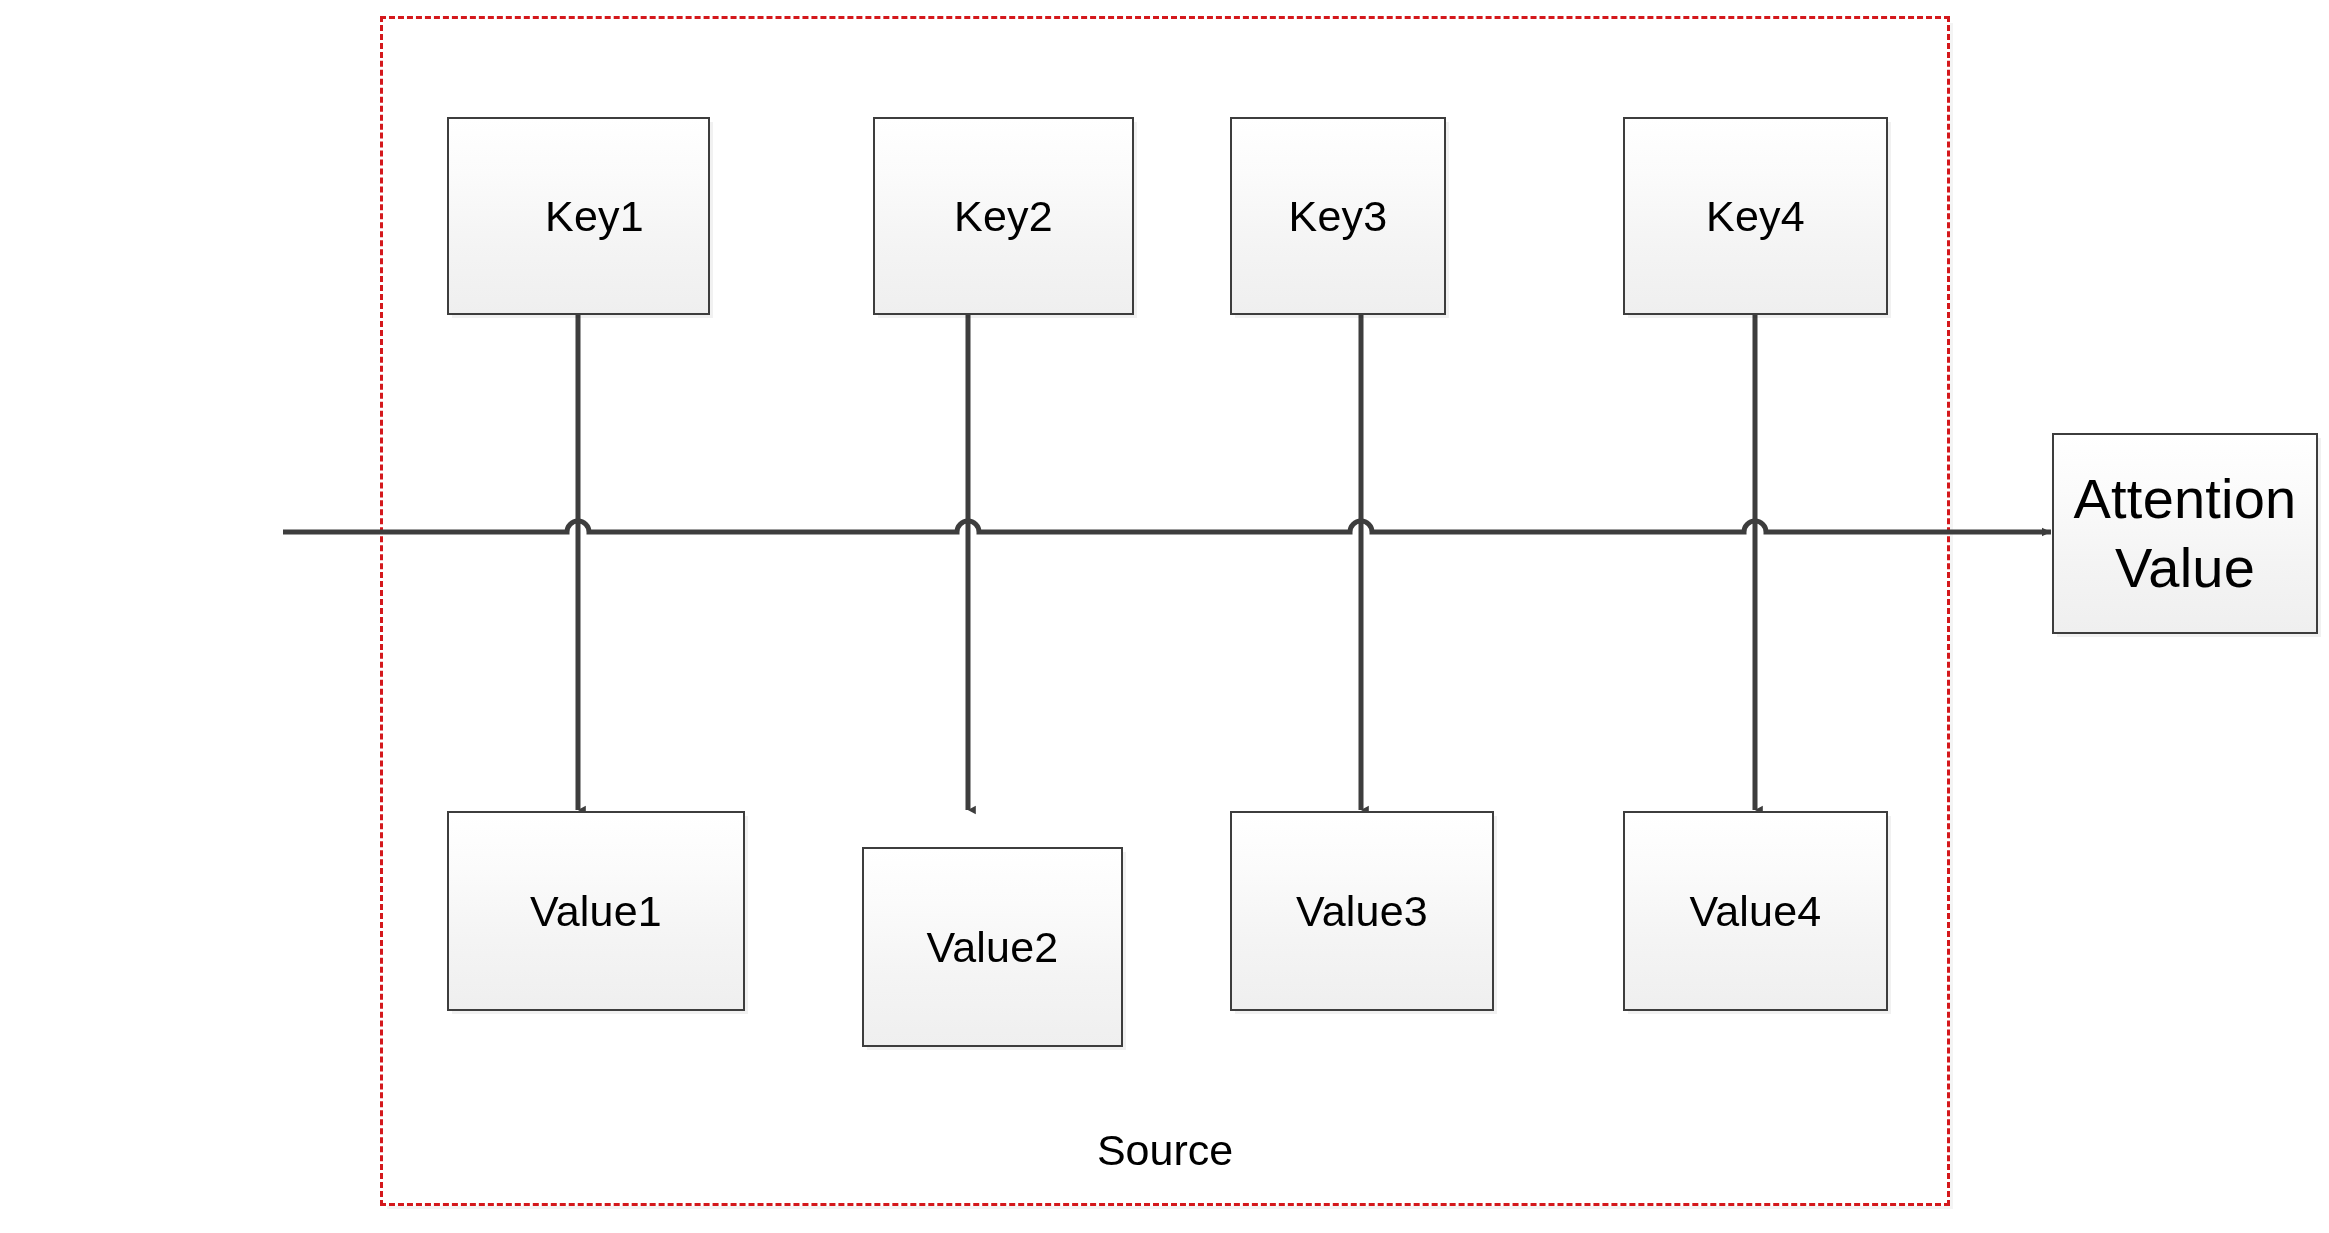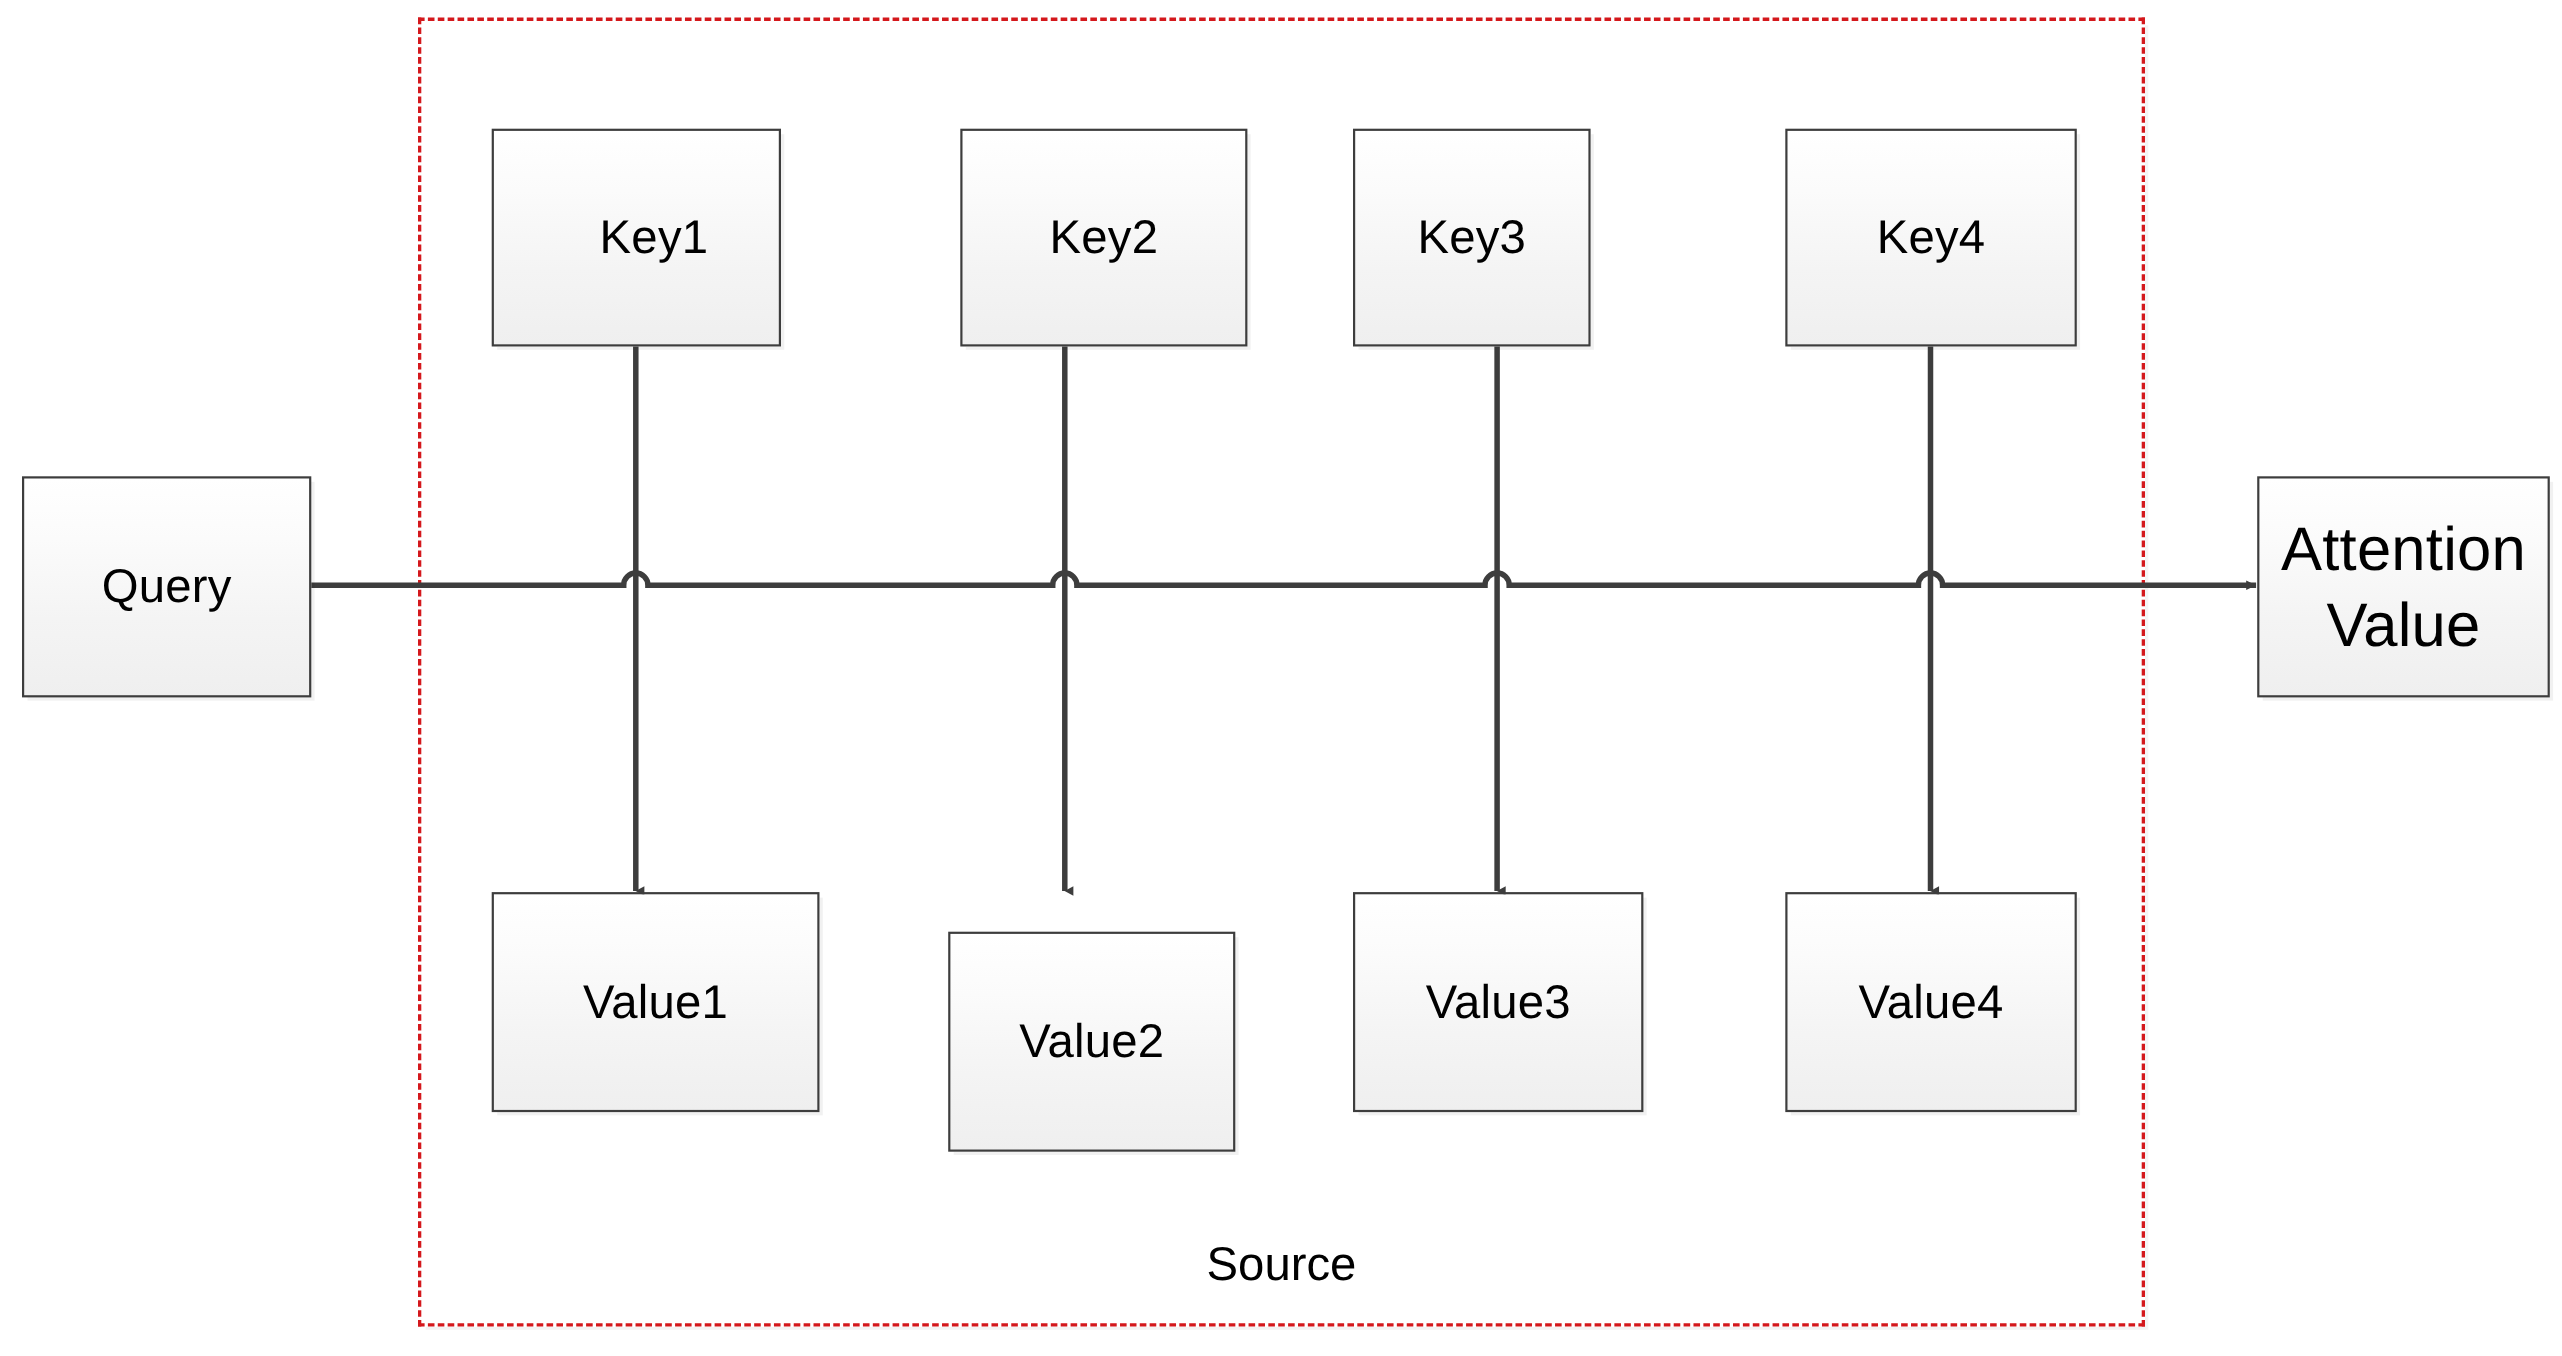--- a/index.html
+++ b/index.html
@@ -88,23 +88,20 @@
     </defs>
     <g id="wire-group" stroke="#3d3d3d" fill="none" stroke-width="5" stroke-linecap="butt">
         <path d="M578,315 L578,810" marker-end="url(#arrow-down)"></path>
         <path d="M968,315 L968,810" marker-end="url(#arrow-down)"></path>
         <path d="M1361,315 L1361,810" marker-end="url(#arrow-down)"></path>
         <path d="M1755,315 L1755,810" marker-end="url(#arrow-down)"></path>
         <path d="M283,532 L567,532 A11,11 0 0 1 589,532 L957,532 A11,11 0 0 1 979,532 L1350,532 A11,11 0 0 1 1372,532 L1744,532 A11,11 0 0 1 1766,532 L2051,532" marker-end="url(#arrow-right)"></path>
       </g>
   </svg>
 
-  <div class="node" id="query-node" style="left: 20px; top: 433px; width: 263px; height: 201px;">
-    <span>Query</span>
-  </div>
 
   <div class="node two-line" id="attention-node" style="left: 2052px; top: 433px; width: 266px; height: 201px;">
     <span>
       <span>Attention</span><br>
       <span>Value</span>
     </span>
   </div>
 
   <div id="node-host">
       <div class="node" style="left: 447px; top: 117px; width: 263px; height: 198px; padding-left: 32px;">

